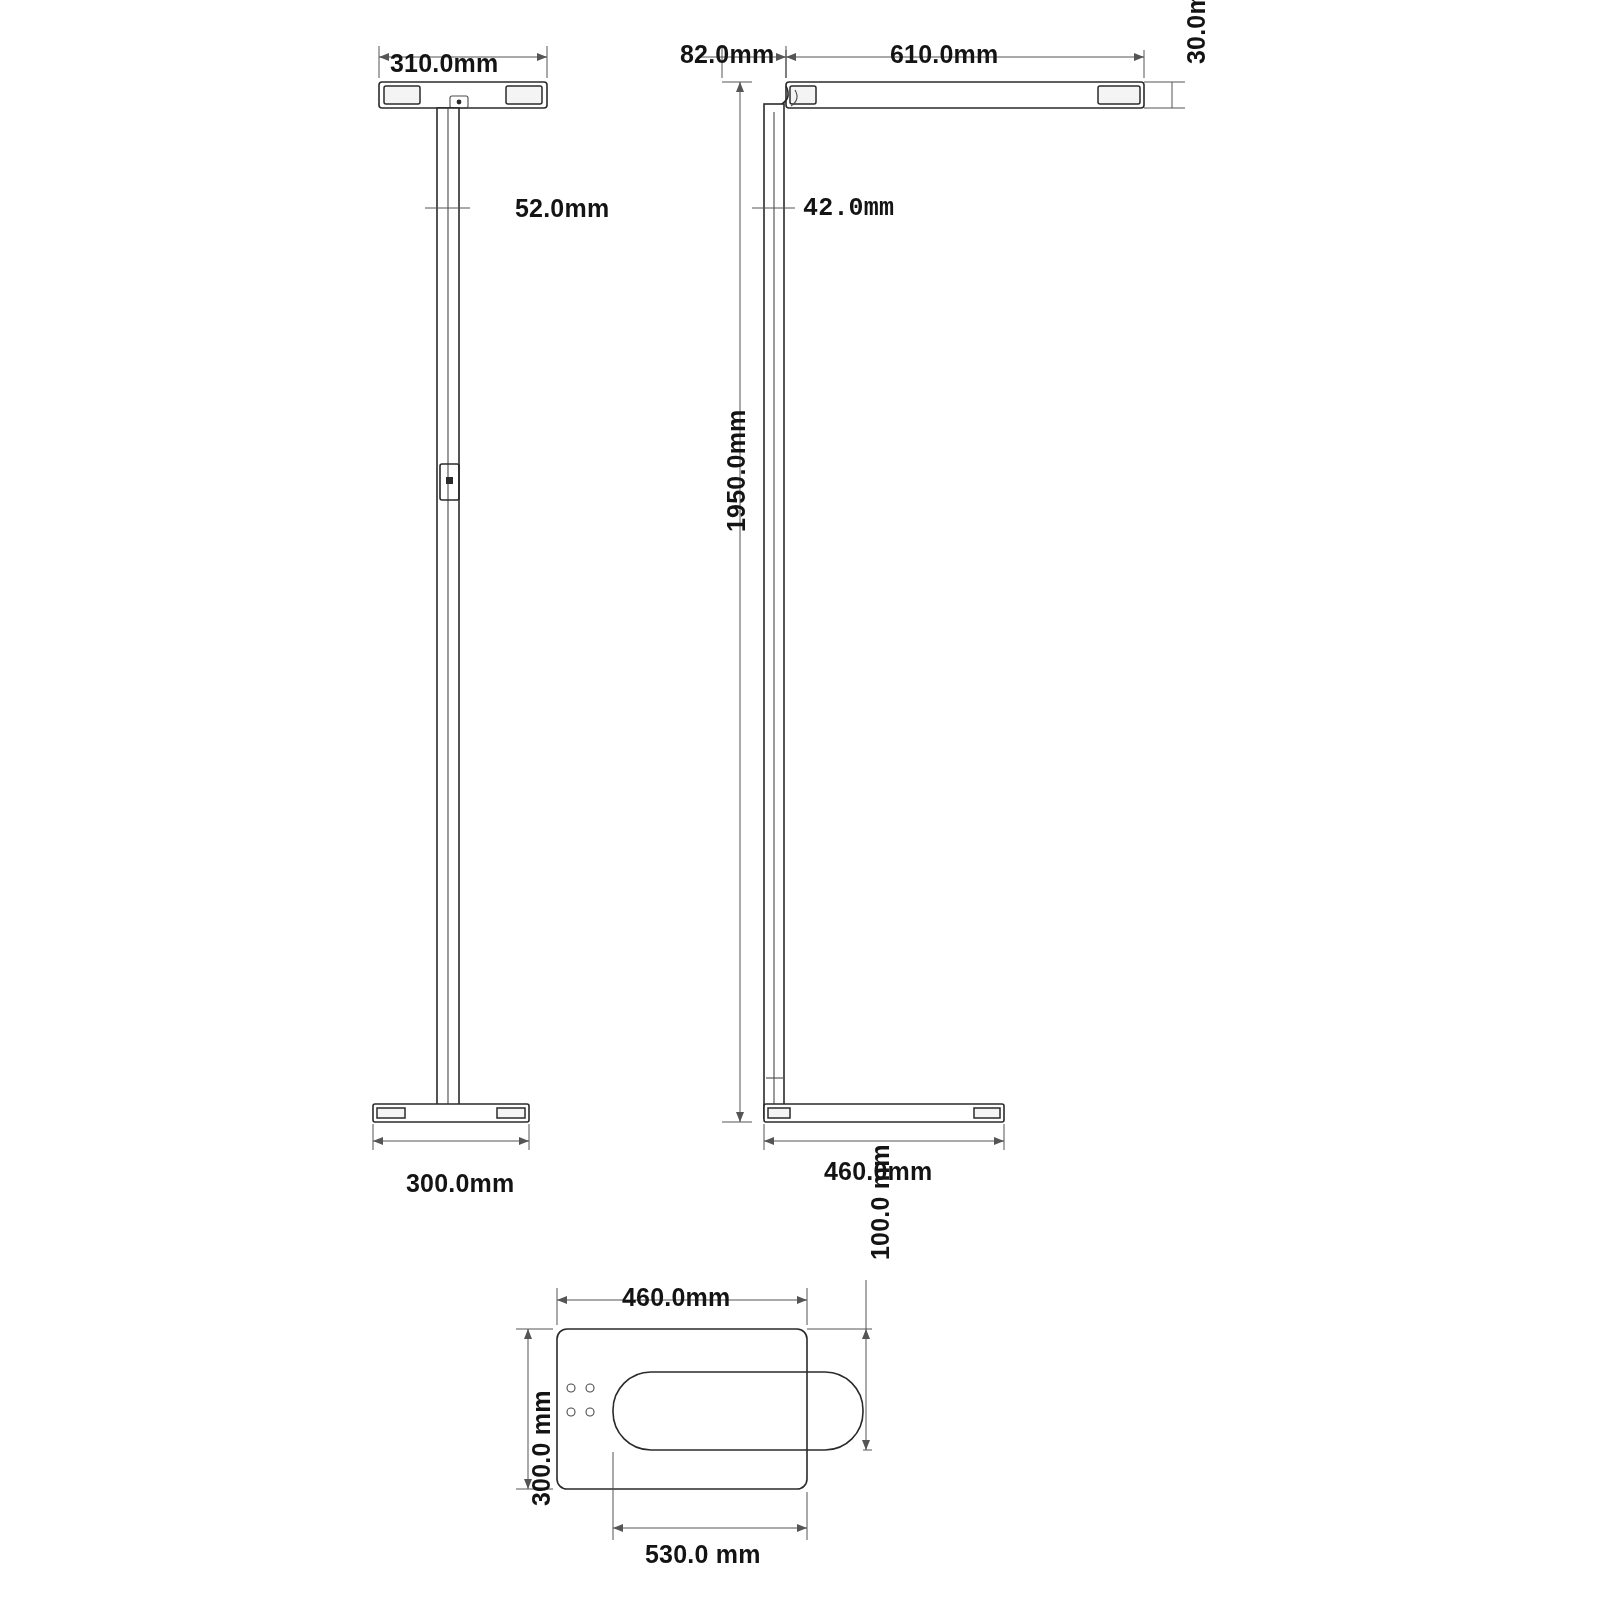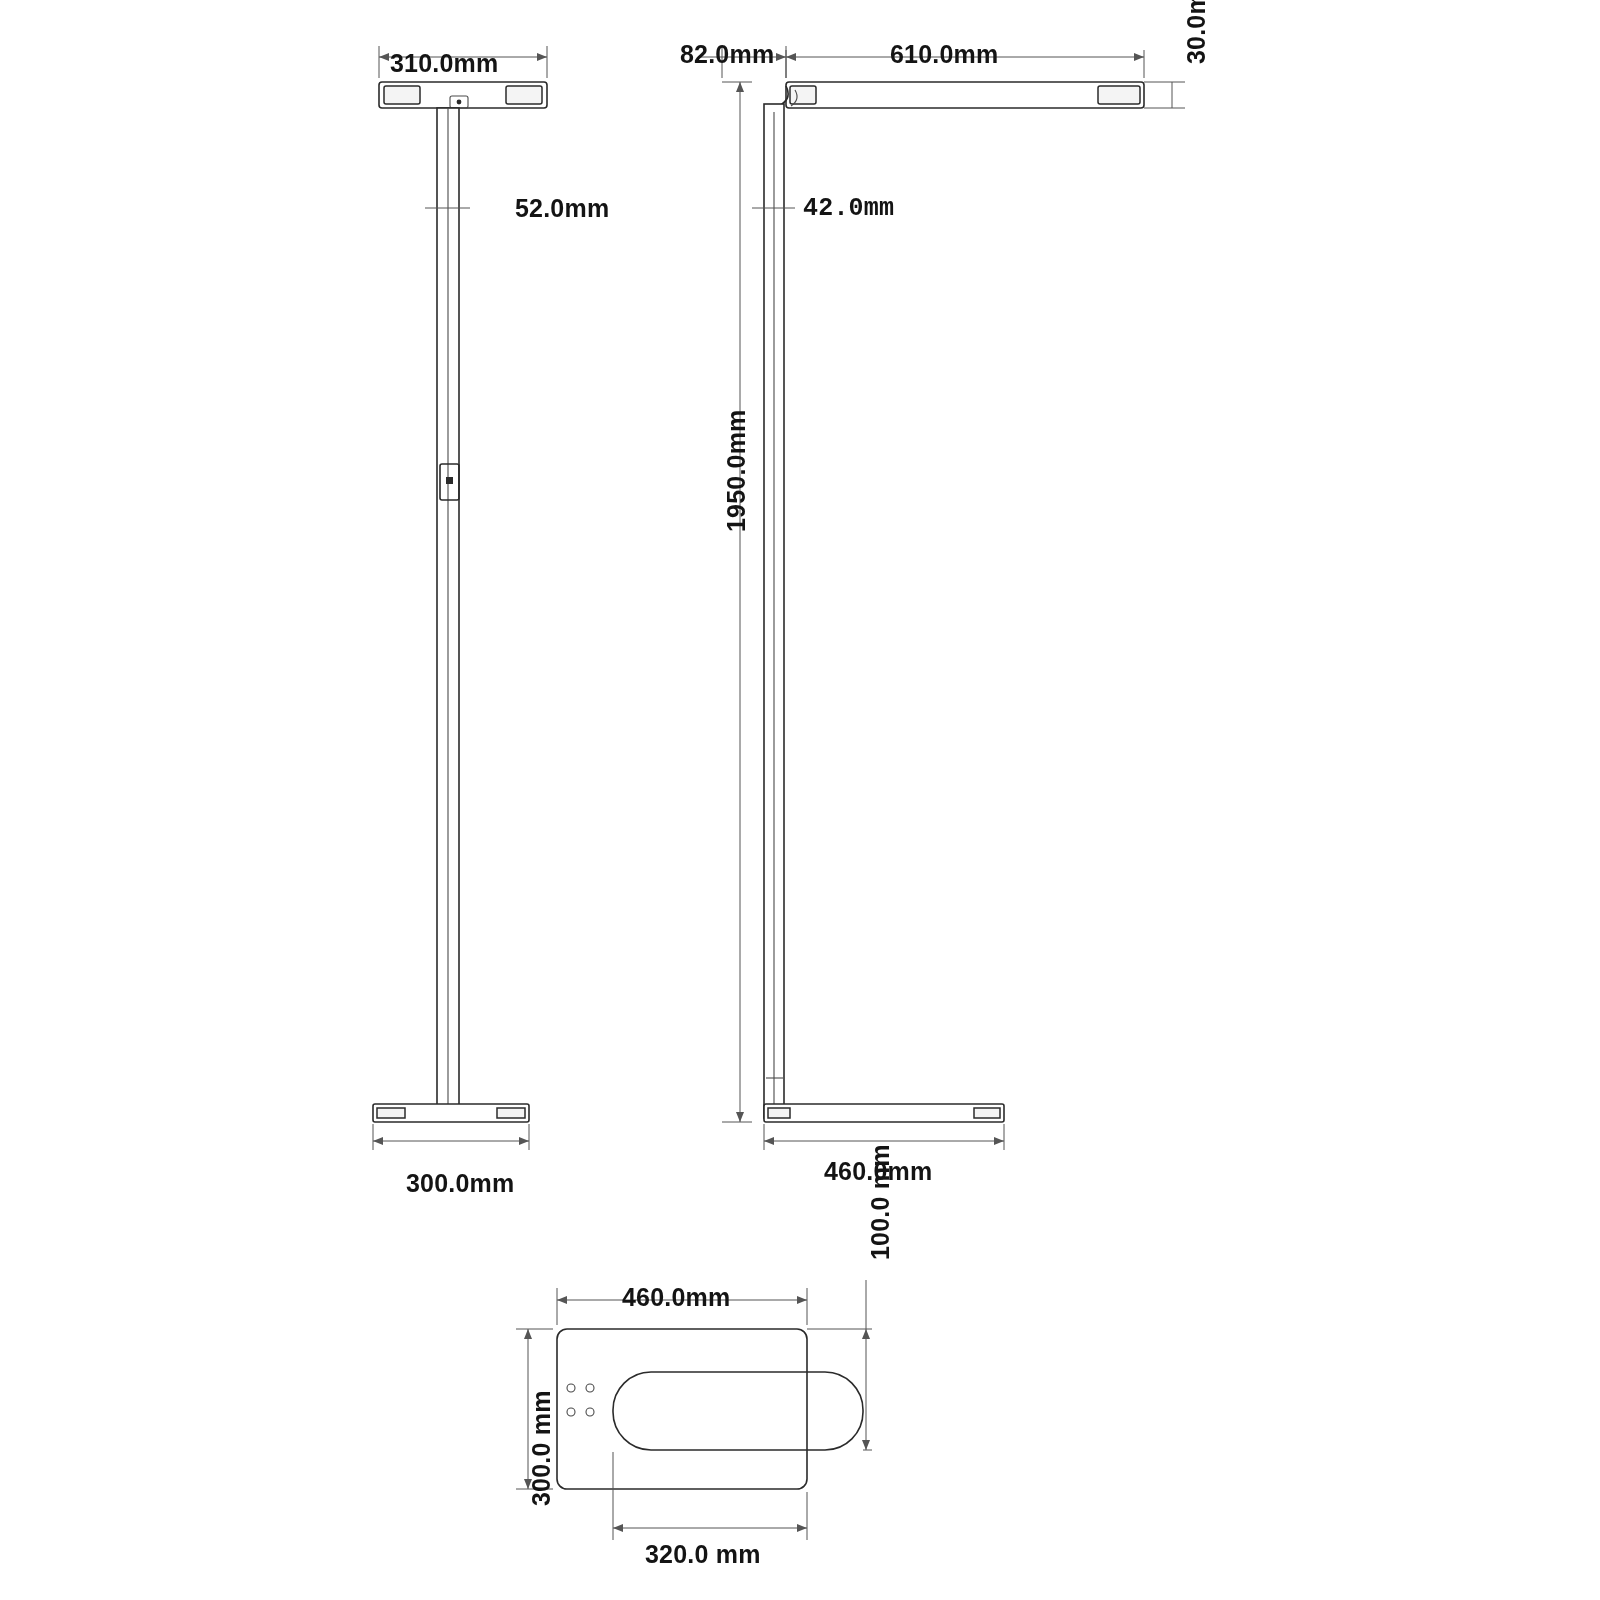--- a/index.html
+++ b/index.html
@@ -191,15 +191,15 @@
   <div class="dim-label vert" style="left:722px; top:532px;">1950.0mm</div>
 
   <div class="dim-label" style="left:824px; top:1157px;">460.0mm</div>
 
   <div class="dim-label" style="left:622px; top:1283px;">460.0mm</div>
 
   <div class="dim-label vert" style="left:527px; top:1506px;">300.0 mm</div>
 
   <div class="dim-label vert" style="left:866px; top:1260px;">100.0 mm</div>
 
-  <div class="dim-label" style="left:645px; top:1540px;">320.0 mm</div>
+  <div class="dim-label" style="left:645px; top:1540px;">530.0 mm</div>
 
 </div>
 
 </body></html>

